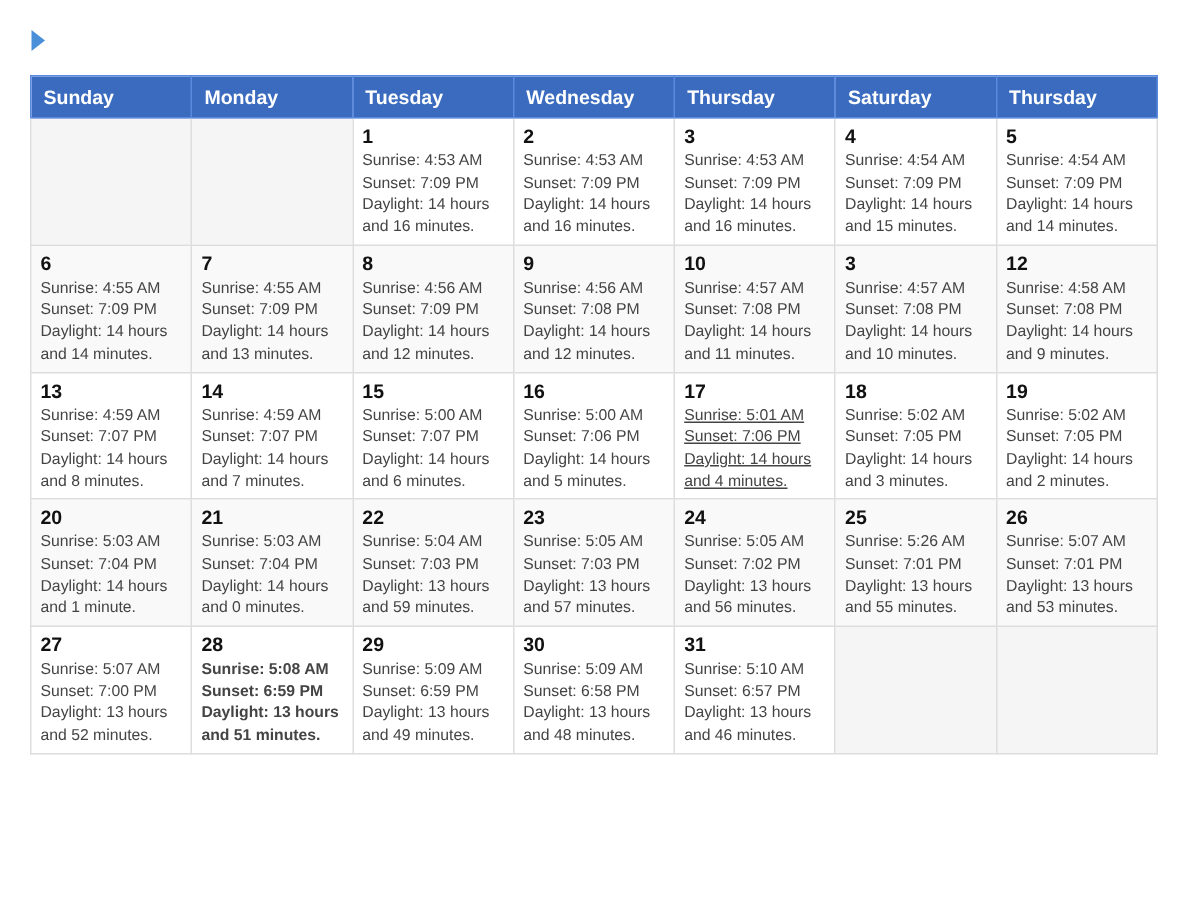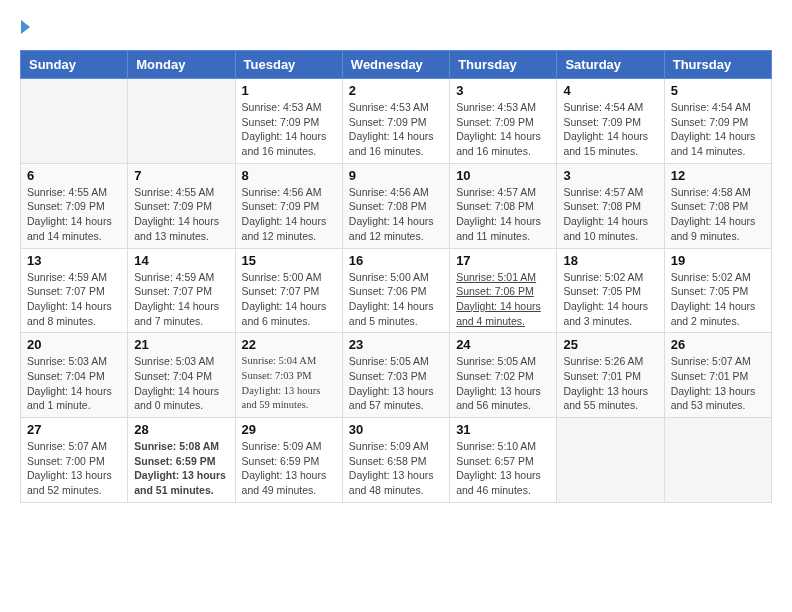--- a/index.html
+++ b/index.html
@@ -259,21 +259,21 @@
 Daylight: 14 hours and 1 minute.</div>
         </td>
         <td>
           <span class="day-number">21</span>
           <div class="day-info" style="white-space: pre-line;">Sunrise: 5:03 AM
 Sunset: 7:04 PM
 Daylight: 14 hours and 0 minutes.</div>
         </td>
         <td>
           <span class="day-number">22</span>
-          <div class="day-info" style="white-space: pre-line; font-family: Liberation Serif, serif;">Sunrise: 5:04 AM
+          <div class="day-info" style="white-space: pre-line;">Sunrise: 5:04 AM
 Sunset: 7:03 PM
 Daylight: 13 hours and 59 minutes.</div>
         </td>
         <td>
           <span class="day-number">23</span>
           <div class="day-info" style="white-space: pre-line;">Sunrise: 5:05 AM
 Sunset: 7:03 PM
 Daylight: 13 hours and 57 minutes.</div>
         </td>
         <td>

